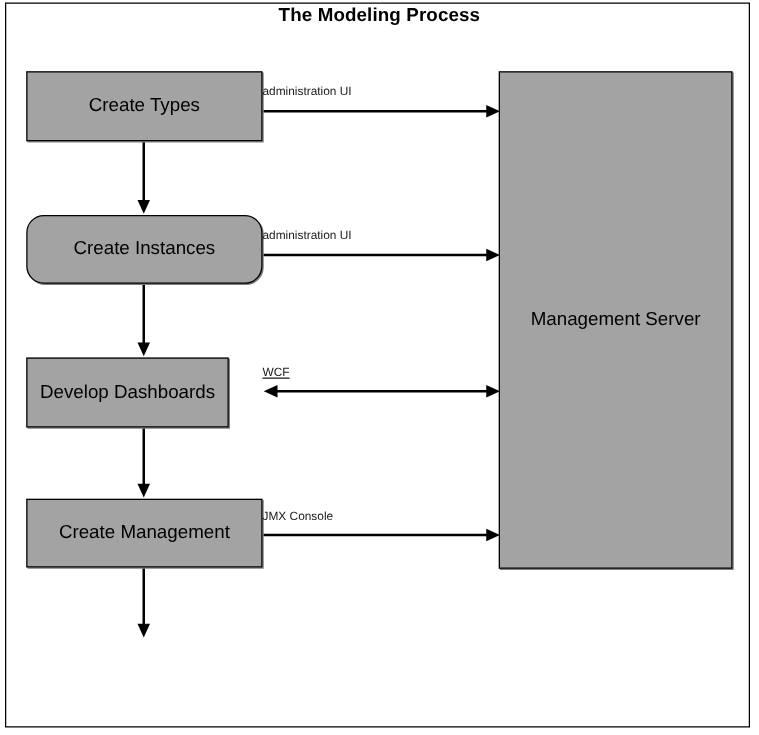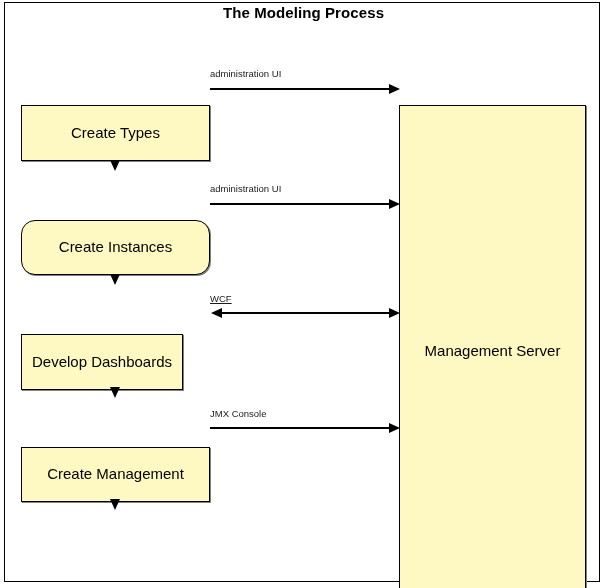--- a/index.html
+++ b/index.html
@@ -36,32 +36,31 @@
     text-align: center;
     font-size: 15px;
     font-weight: bold;
     color: #000000;
     letter-spacing: 0.1px;
   }
   
   .node-box {
     position: absolute;
     box-sizing: border-box;
-    background: #fef9c3;
+    background: #a3a3a3;
     border: 1px solid #000000;
     box-shadow: 1px 1px 0 0 #808080;
     display: flex;
     align-items: center;
     justify-content: center;
     text-align: center;
     color: #000000;
     font-size: 15px;
     line-height: 1.35;
     z-index: 3;
-    margin-top: 48px;
   }
   .node-box .node-label {
     display: block;
     white-space: pre-line;
     padding: 0 4px;
   }
   
   .edge-label {
     position: absolute;
     font-size: 9.5px;
@@ -114,21 +113,21 @@
 </style>
 </head>
 <body>
 
 <div id="canvas">
 
   <div class="outer-frame"></div>
 
   <div class="diagram-title">The Modeling Process</div>
 
-  <div class="node-box" style="left:399px; top:57px; width:187px; height:493px;">
+  <div class="node-box" style="left:399px; top:57px; width:187px; height:398px;">
     <span class="node-label">Management Server</span>
   </div>
 
   <div class="node-box" style="left:21px; top:57px; width:189px; height:56px;">
     <span class="node-label">Create Types</span>
   </div>
 
   <div class="node-box" style="left:21px; top:172px; width:189px; height:55px;border-radius:14px;">
     <span class="node-label">Create Instances</span>
   </div>

